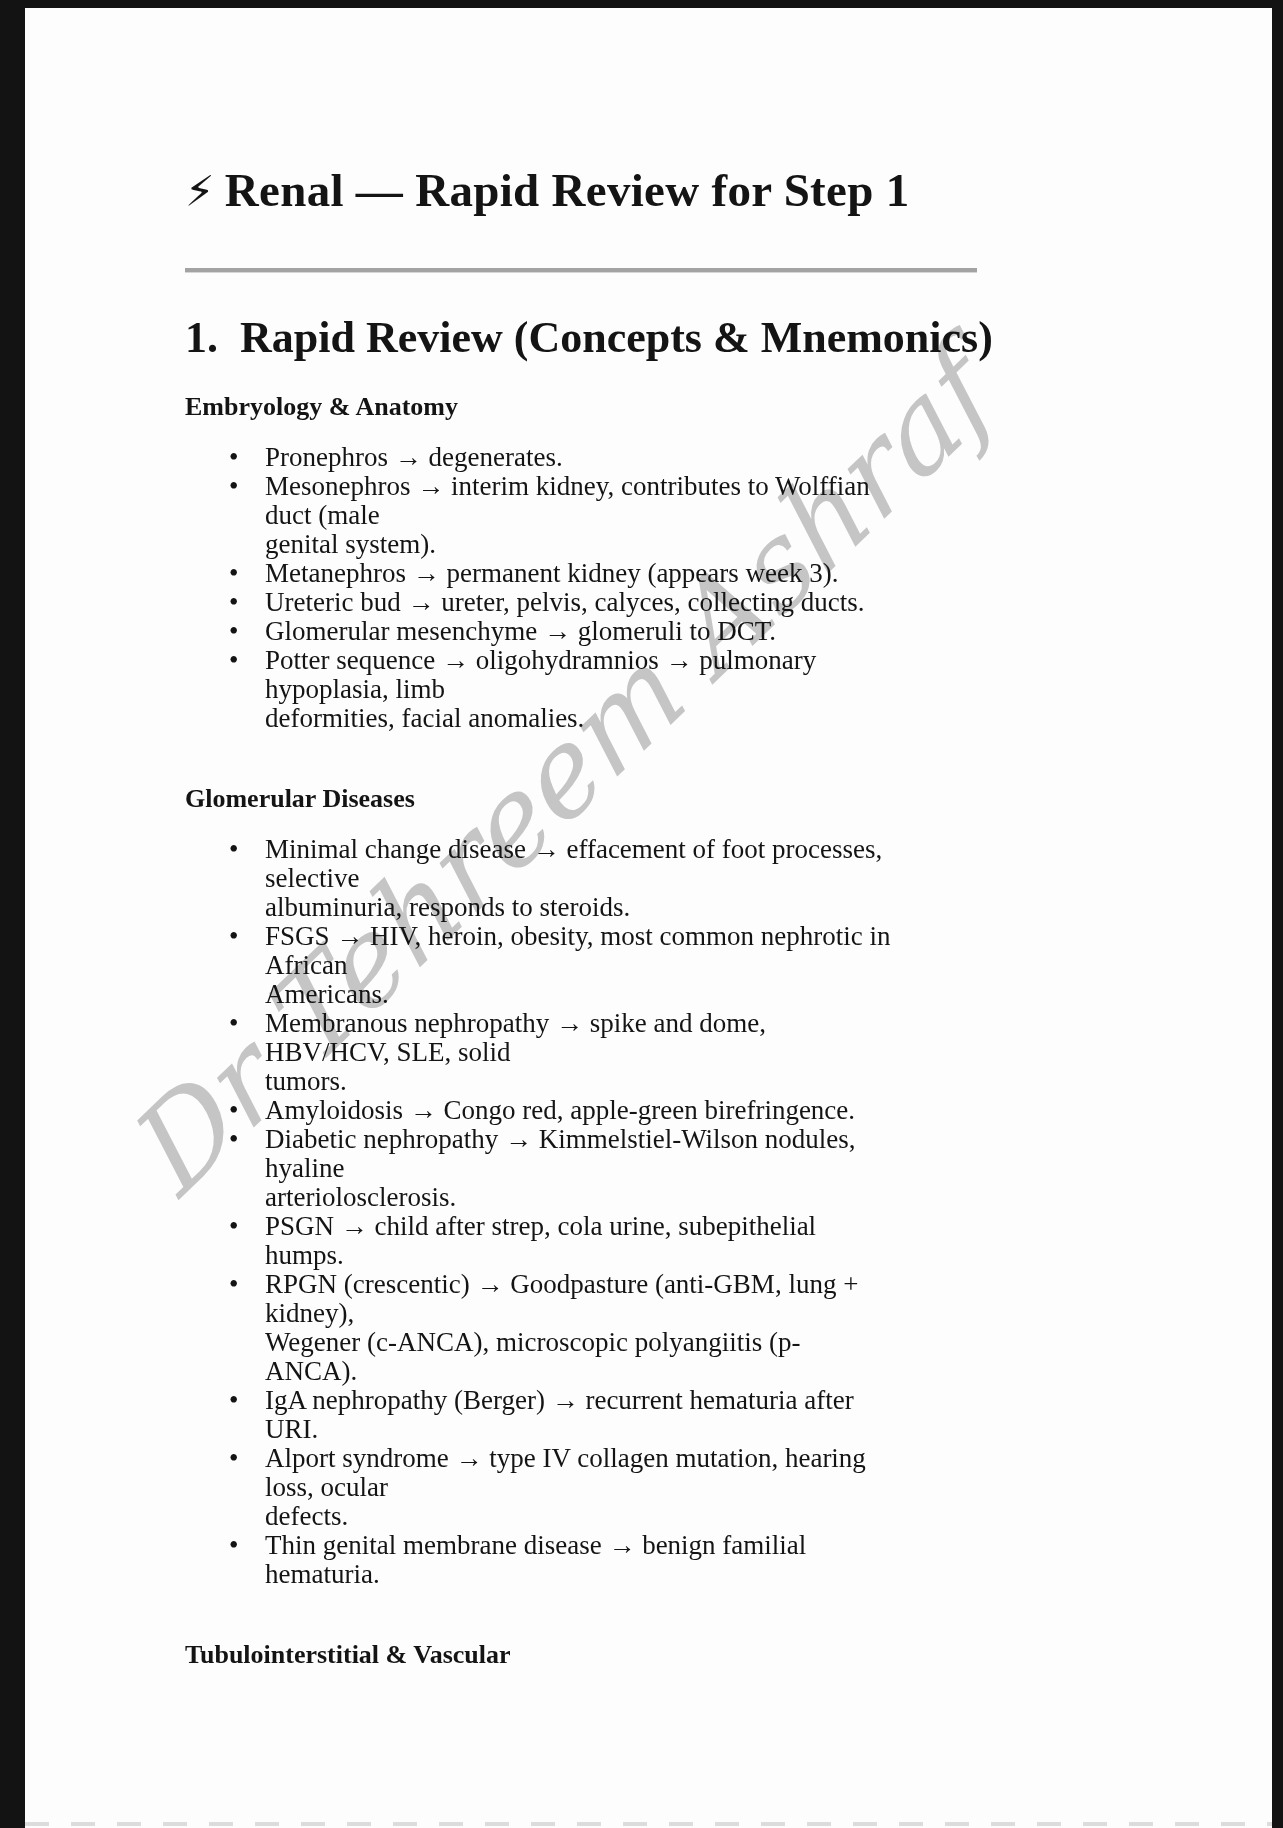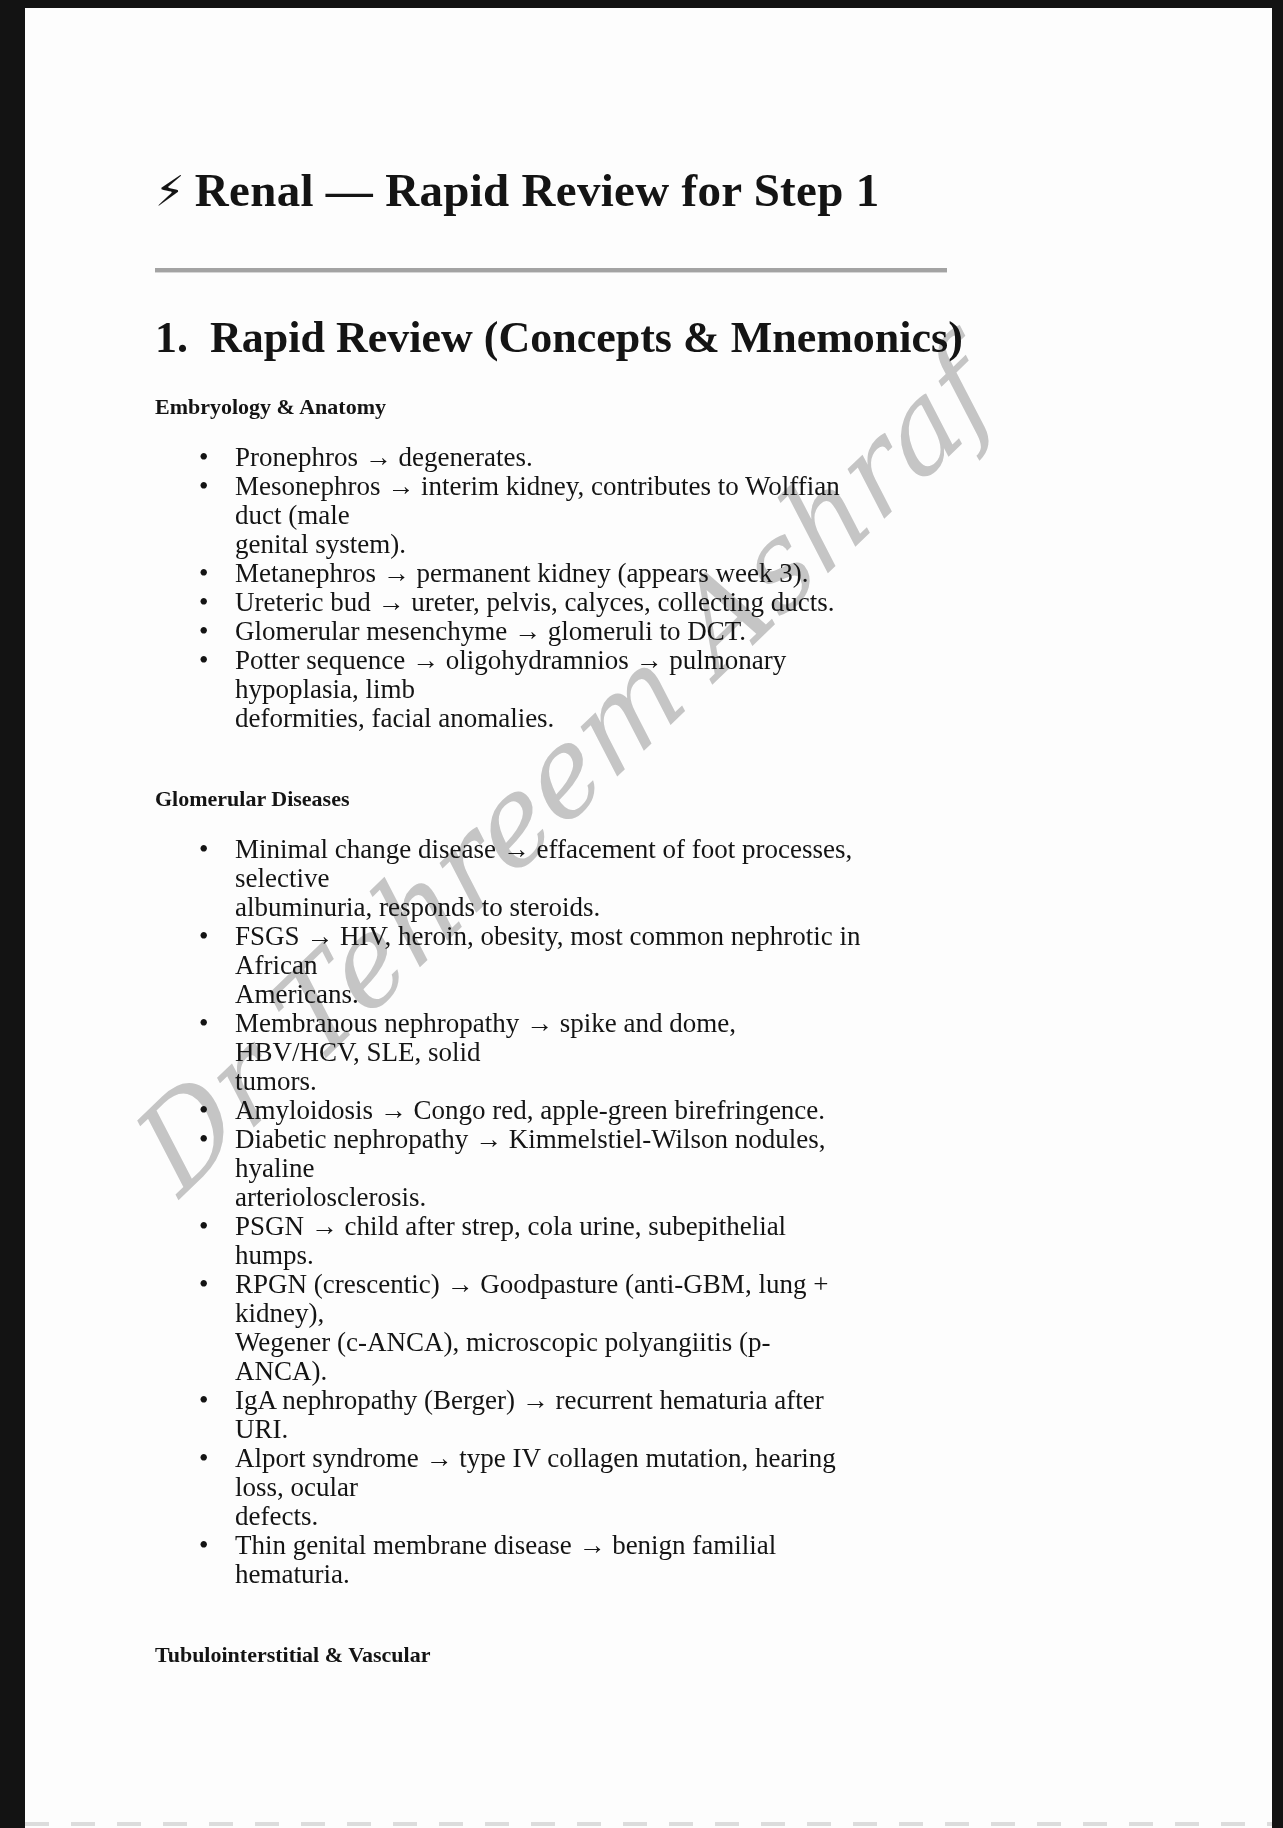--- a/index.html
+++ b/index.html
@@ -27,20 +27,21 @@
     color:#c5c5c5;
     white-space:nowrap;
     z-index:0;
     pointer-events:none;
   }
   .content {
     position:relative;
     z-index:1;
     padding:0 40px 0 130px;
     color:#141414;
+    margin-left:30px;
   }
   h1.doc-title {
     margin:152px 0 0;
     font-size:47px;
     line-height:60px;
     font-weight:bold;
     letter-spacing:0.3px;
   }
   h1 .bolt {
     font-family:"DejaVu Sans", sans-serif;
@@ -57,21 +58,21 @@
   }
   h2.section-heading {
     margin:42px 0 0;
     font-size:44px;
     line-height:46px;
     font-weight:bold;
   }
   h2 .num { display:inline-block; margin-right:22px; }
   h3.sub {
     margin:48px 0 0;
-    font-size:22px;
+    font-size:26px;
     line-height:36px;
     font-weight:bold;
     font-family:Liberation Serif, serif;
   }
   #sections h3.sub:first-child { margin-top:28px; }
   ul.bullets {
     margin:18px 0 0;
     padding:0;
     list-style:none;
     width:706px;

